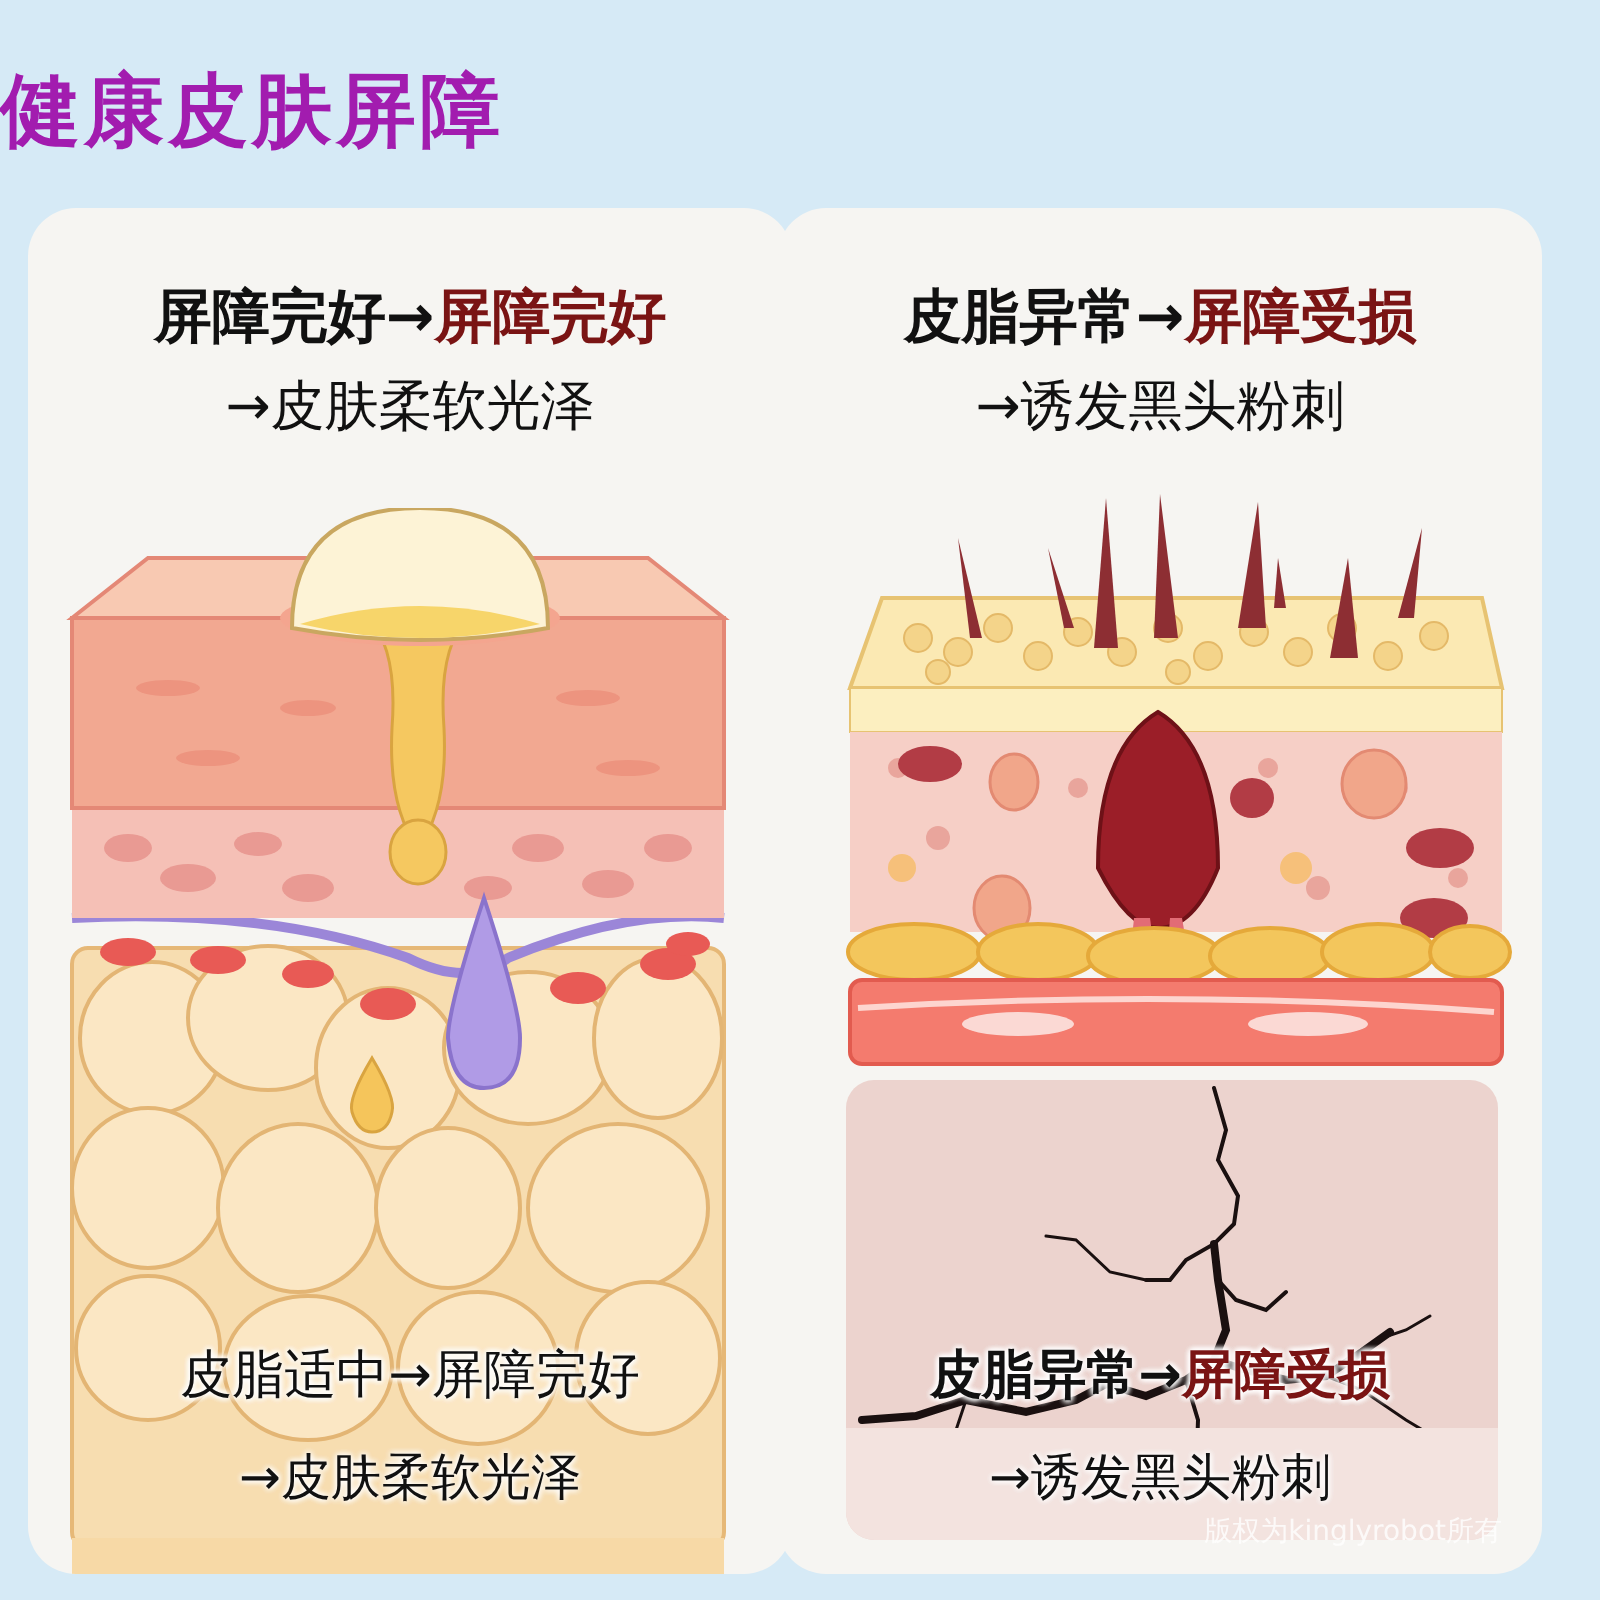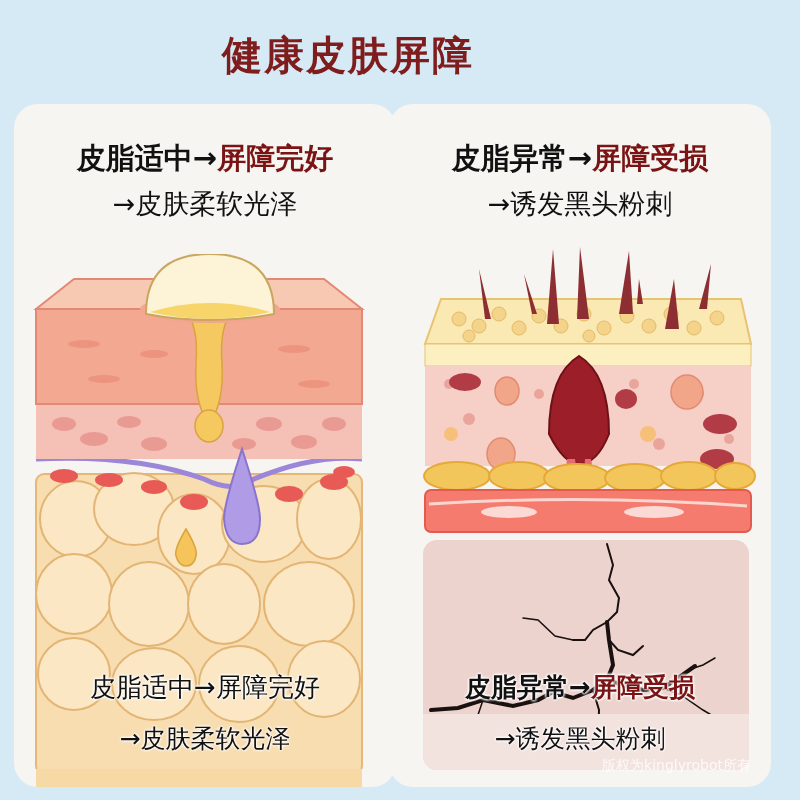--- a/index.html
+++ b/index.html
@@ -1,17 +1,17 @@
 <!DOCTYPE html>
 <html><head>
 <meta charset="utf-8">
 <style>
   html,body{margin:0;padding:0;}
   body{width:800px;height:800px;background:#d6eaf6;position:relative;overflow:hidden;font-family:"DejaVu Sans","Liberation Sans",sans-serif;}
-  .title{position:absolute;top:28px;left:0;width:696px;text-align:center;font-size:40px;font-weight:bold;color:#7f1d1d;letter-spacing:2px;}
+  .title{position:absolute;top:28px;left:0;width:696px;font-size:40px;font-weight:bold;color:#a21caf;letter-spacing:2px;}
   .card{position:absolute;top:104px;width:382px;height:683px;background:#f6f5f2;border-radius:24px;overflow:hidden;}
   .card.left{left:14px;}
   .card.right{left:389px;}
   .head{position:absolute;top:34px;left:0;width:100%;text-align:center;}
   .head .l1{font-size:29px;font-weight:bold;color:#111;line-height:40px;}
   .head .l1 .red{color:#7a1414;text-align:right;}
   .head .l2{font-size:27px;color:#111;line-height:40px;margin-top:6px;}
   .illus{position:absolute;}
   .caption{position:absolute;left:0;width:100%;text-align:center;}
   .cap1{font-size:26px;color:#111;font-weight:normal;text-shadow:0 0 3px #fff,0 0 3px #fff,0 0 3px #fff,0 0 3px #fff;}
@@ -20,21 +20,21 @@
   .cap2{font-size:25px;color:#111;text-shadow:0 0 3px #fff,0 0 3px #fff,0 0 3px #fff;}
   .watermark{position:absolute;right:20px;bottom:12px;font-size:14px;color:#ffffff;opacity:.8;}
 </style>
 </head>
 <body>
 
 <div class="title">健康皮肤屏障</div>
 
 <div class="card left">
   <div class="head">
-    <div class="l1"><span>皮脂适中→</span><span class="red">屏障完好</span></div>
+    <div class="l1"><span>屏障完好→</span><span class="red">屏障完好</span></div>
     <div class="l2">→皮肤柔软光泽</div>
   </div>
 
   <svg class="illus" style="left:0;top:150px;" width="382" height="540" viewBox="0 0 382 540">
 
     <rect x="22" y="220" width="326" height="300" rx="8" fill="#f7ddb0" stroke="#e6b877" stroke-width="2"></rect>
 
     <g fill="#fbe7c4" stroke="#e3b574" stroke-width="2">
       <ellipse cx="62" cy="265" rx="36" ry="38"></ellipse>
       <ellipse cx="120" cy="255" rx="40" ry="36"></ellipse>

